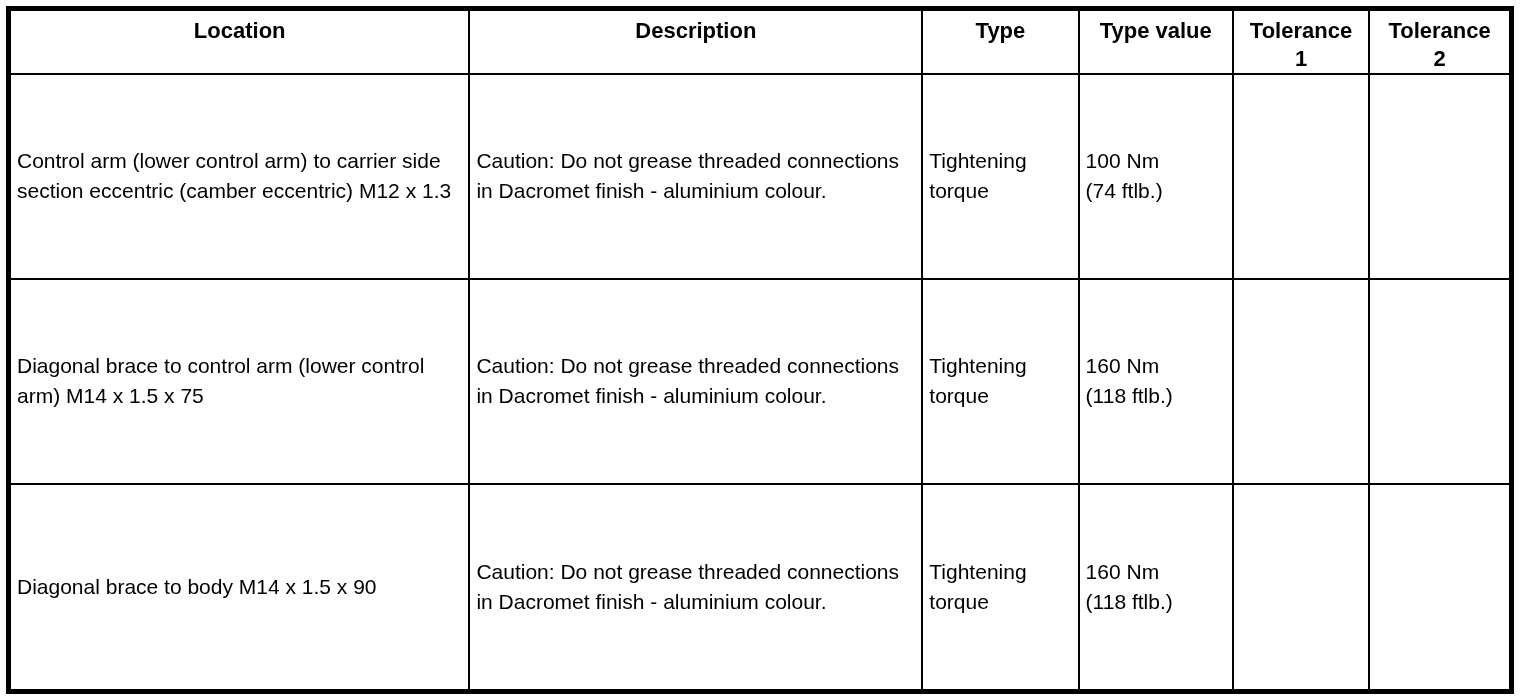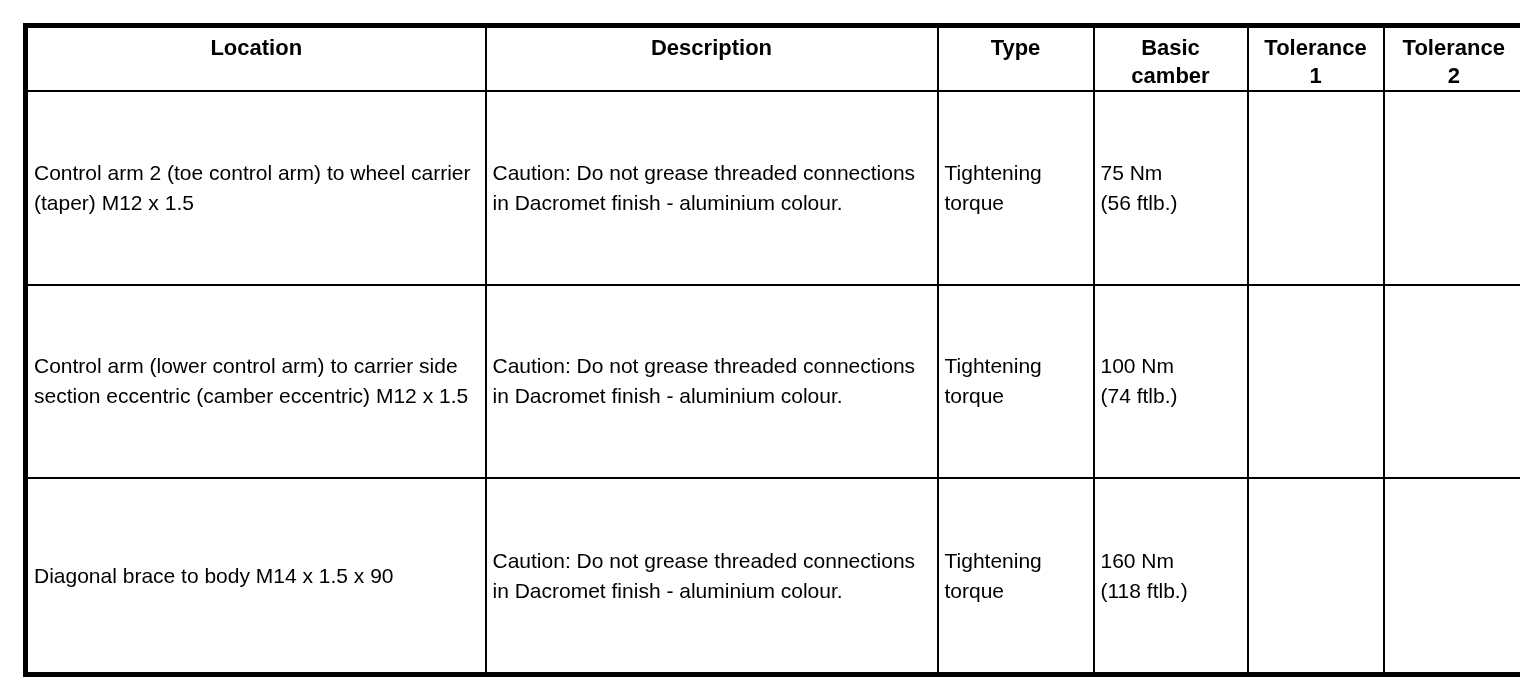--- a/index.html
+++ b/index.html
@@ -4,21 +4,21 @@
 <style>
   html, body {
     margin: 0;
     padding: 0;
     background: #ffffff;
   }
   .page {
     width: 1520px;
     height: 700px;
     box-sizing: border-box;
-    padding: 23px;
+    padding: 6px;
     background: #ffffff;
   }
   table.spec {
     width: 100%;
     height: 100%;
     border-collapse: collapse;
     table-layout: fixed;
     border: 5px solid #000000;
     font-family: "Liberation Sans", sans-serif;
     color: #000000;
@@ -67,45 +67,45 @@
       <col class="c-type">
       <col class="c-basic">
       <col class="c-tol1">
       <col class="c-tol2">
     </colgroup>
     <thead>
       <tr>
         <th>Location</th>
         <th>Description</th>
         <th>Type</th>
-        <th>Basic camber</th>
+        <th>Type value</th>
         <th class="pre">Tolerance
 1</th>
         <th class="pre">Tolerance
 2</th>
       </tr>
     </thead>
     <tbody>
       <tr>
-        <td>Control arm 2 (toe control arm) to wheel carrier (taper) M12 x 1.5</td>
-        <td>Caution: Do not grease threaded connections in Dacromet finish - aluminium colour.</td>
-        <td class="pre">Tightening
-torque</td>
-        <td class="pre">75 Nm
-(56 ftlb.)</td>
-        <td></td>
-        <td></td>
-      </tr>
-      <tr>
-        <td>Control arm (lower control arm) to carrier side section eccentric (camber eccentric) M12 x 1.5</td>
+        <td>Control arm (lower control arm) to carrier side section eccentric (camber eccentric) M12 x 1.3</td>
         <td>Caution: Do not grease threaded connections in Dacromet finish - aluminium colour.</td>
         <td class="pre">Tightening
 torque</td>
         <td class="pre">100 Nm
 (74 ftlb.)</td>
+        <td></td>
+        <td></td>
+      </tr>
+      <tr>
+        <td>Diagonal brace to control arm (lower control arm) M14 x 1.5 x 75</td>
+        <td>Caution: Do not grease threaded connections in Dacromet finish - aluminium colour.</td>
+        <td class="pre">Tightening
+torque</td>
+        <td class="pre">160 Nm
+(118 ftlb.)</td>
         <td></td>
         <td></td>
       </tr>
       <tr>
         <td>Diagonal brace to body M14 x 1.5 x 90</td>
         <td>Caution: Do not grease threaded connections in Dacromet finish - aluminium colour.</td>
         <td class="pre">Tightening
 torque</td>
         <td class="pre">160 Nm
 (118 ftlb.)</td>

